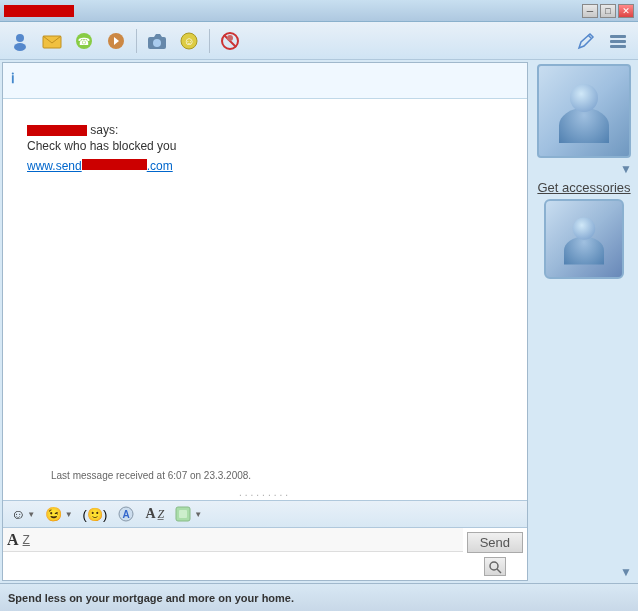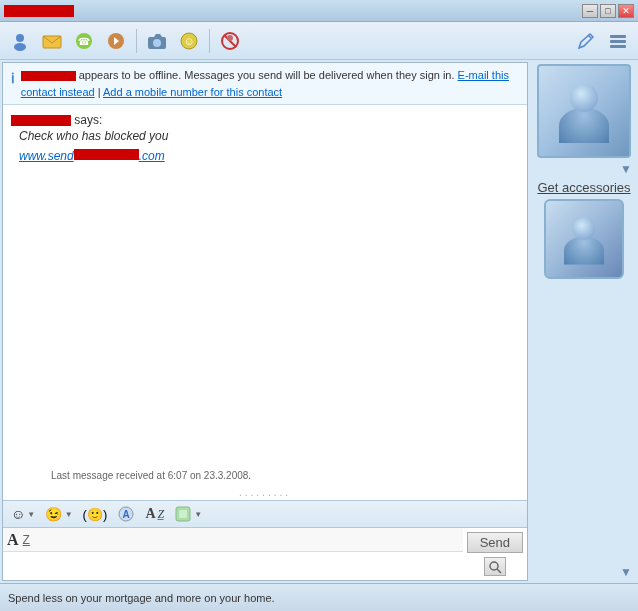--- a/index.html
+++ b/index.html
@@ -124,43 +124,42 @@
     }
     .info-link {
       color: #0066cc;
       text-decoration: underline;
       cursor: pointer;
     }
 
     
     .messages {
       flex: 1;
-      padding: 8px;
+      padding: 24px;
       overflow-y: auto;
       background: white;
     }
     .message-sender {
       font-size: 12px;
       color: #333;
       margin-bottom: 2px;
     }
     .sender-redacted {
       background: #cc0000;
       color: #cc0000;
       display: inline-block;
       height: 11px;
       width: 60px;
       vertical-align: middle;
     }
     .message-text {
       font-size: 12px;
       color: #333;
-      margin-left: 8px;
+      margin-left: 0;
       margin-bottom: 6px;
-      font-style: italic;
     }
     .message-link {
       color: #0066cc;
       text-decoration: underline;
     }
     .link-redacted {
       background: #cc0000;
       color: #cc0000;
       display: inline-block;
       height: 11px;
@@ -326,21 +325,21 @@
 
     
     .status-bar {
       height: 28px;
       background: linear-gradient(to bottom, #d8e8f4, #c8d8e8);
       border-top: 1px solid #a0b8cc;
       display: flex;
       align-items: center;
       padding: 0 8px;
       font-size: 11px;
-      font-weight: normal;
+      font-weight: bold;
       color: #333;
     }
 
     
     .fmt-a {
       font-size: 14px;
       font-weight: bold;
       color: #444;
       font-family: serif;
     }
@@ -435,28 +434,20 @@
     </svg>
   </div>
 </div>
 
 <div style="display:flex; height: calc(611px - 22px - 38px - 28px);">
 
   <div class="chat-area">
 
     <div class="info-bar">
       <div class="info-icon">ℹ</div>
-      <div class="info-text">
-        <span class="info-redacted"></span>
-        <span>appears to be offline. Messages you send will be delivered when they sign in.</span>
-        <span> </span>
-        <span class="info-link">E-mail this contact instead</span>
-        <span> | </span>
-        <span class="info-link">Add a mobile number for this contact</span>
-      </div>
     </div>
 
     <div class="messages">
       <div class="message-sender">
         <span class="sender-redacted"></span>
         <span> says:</span>
       </div>
       <div class="message-text">Check who has blocked you</div>
       <div class="message-text">
         <span class="message-link">

